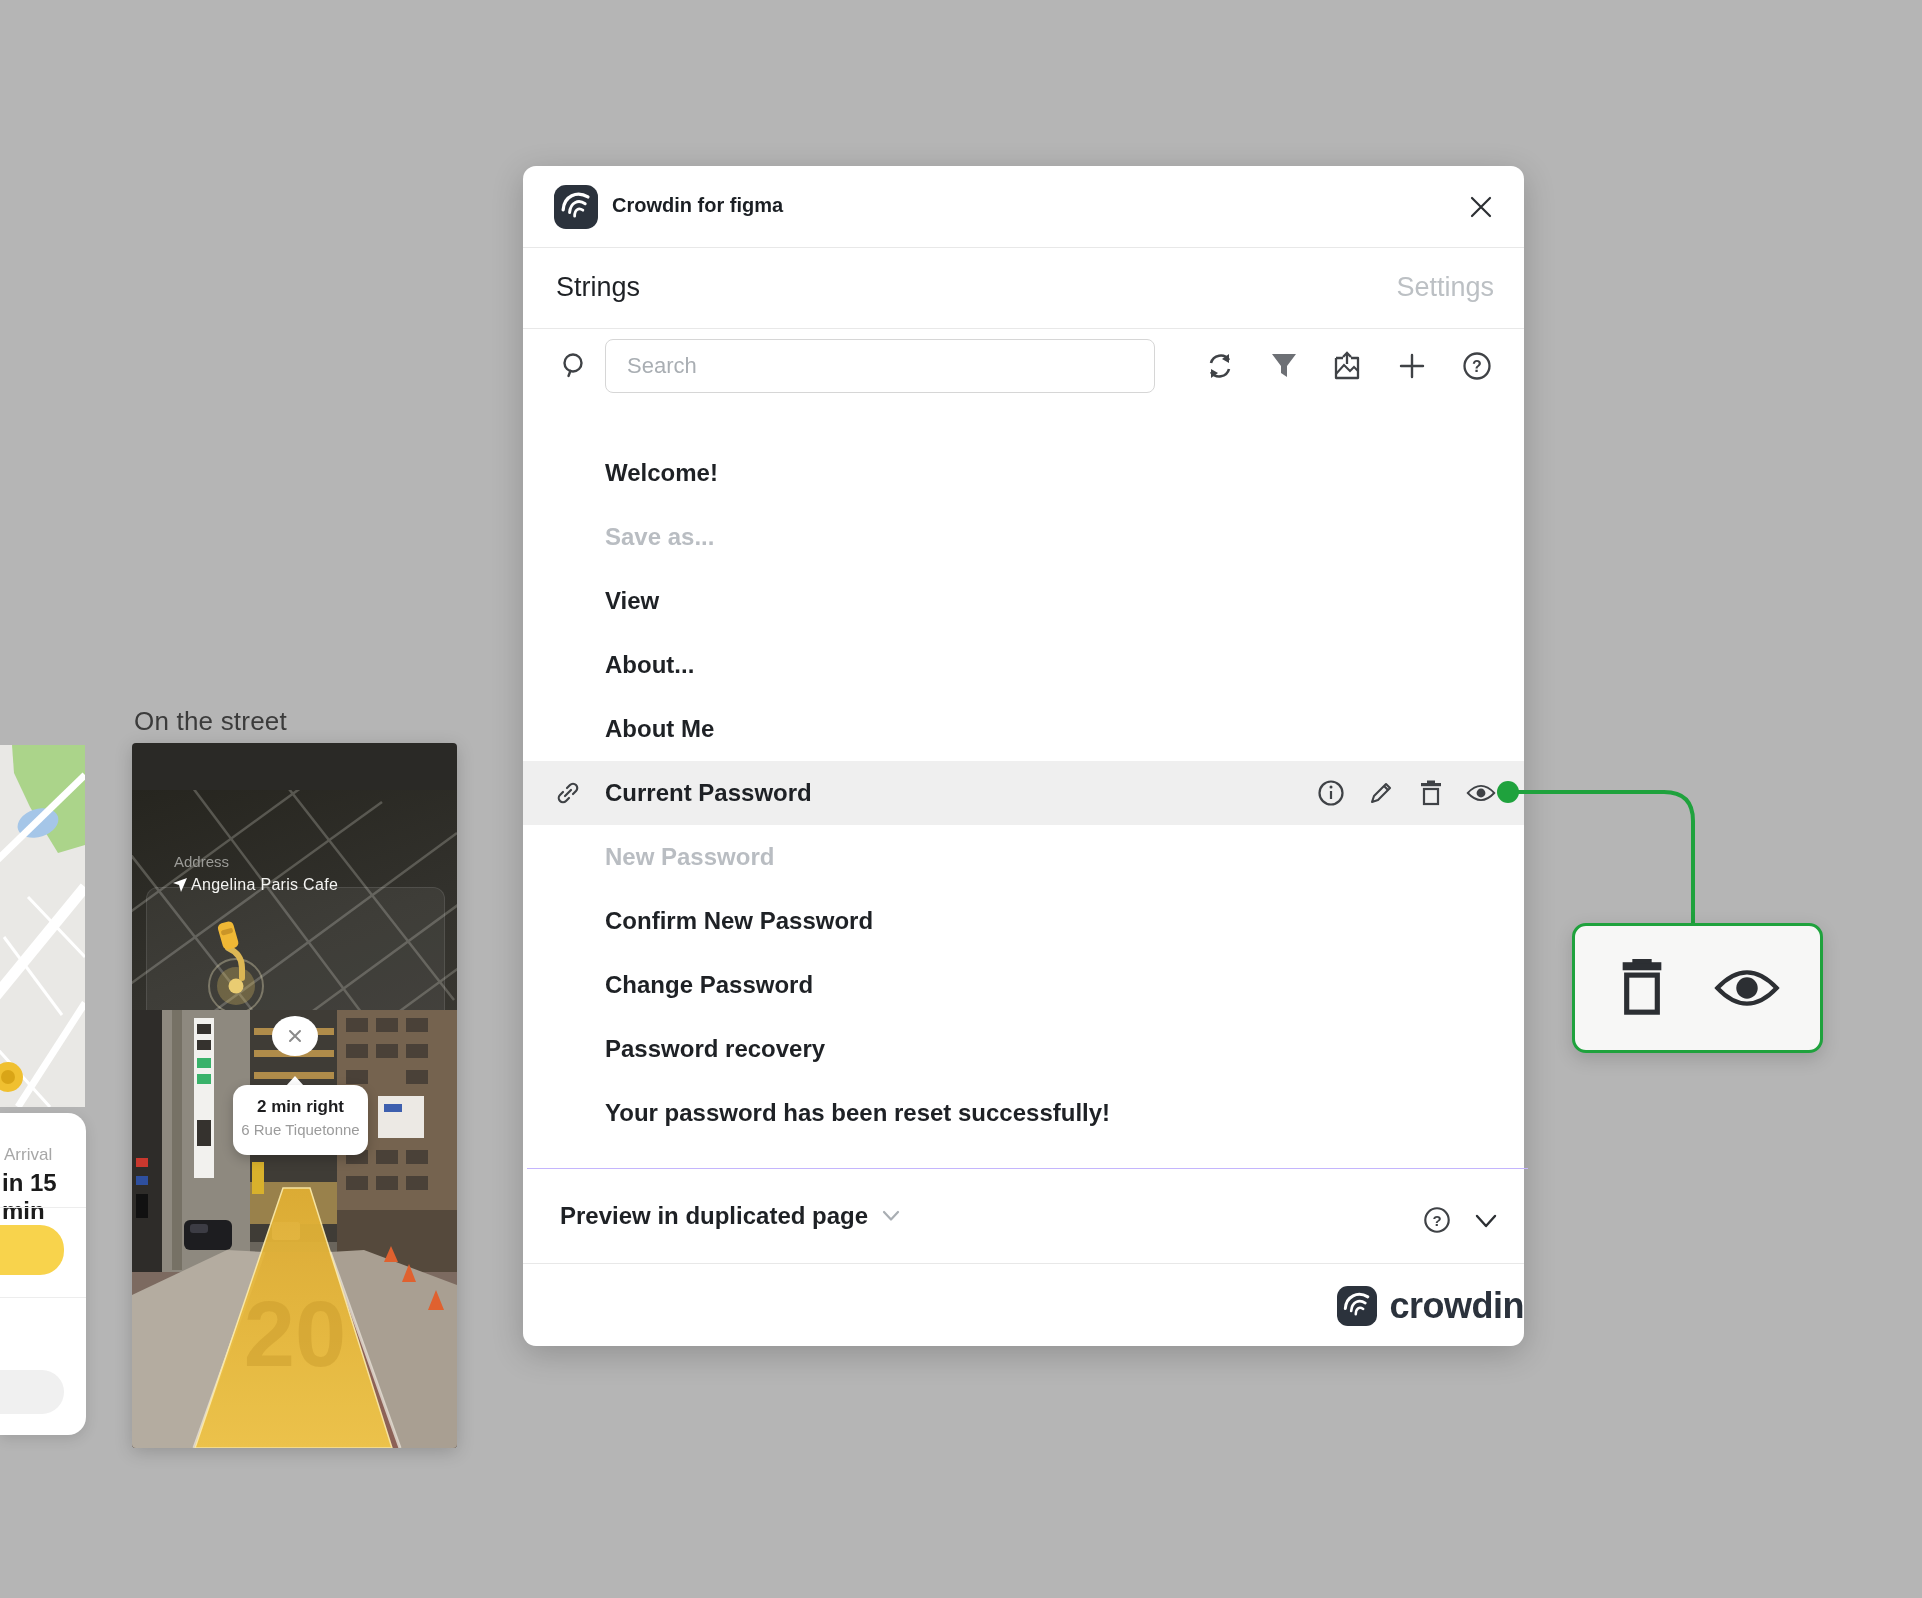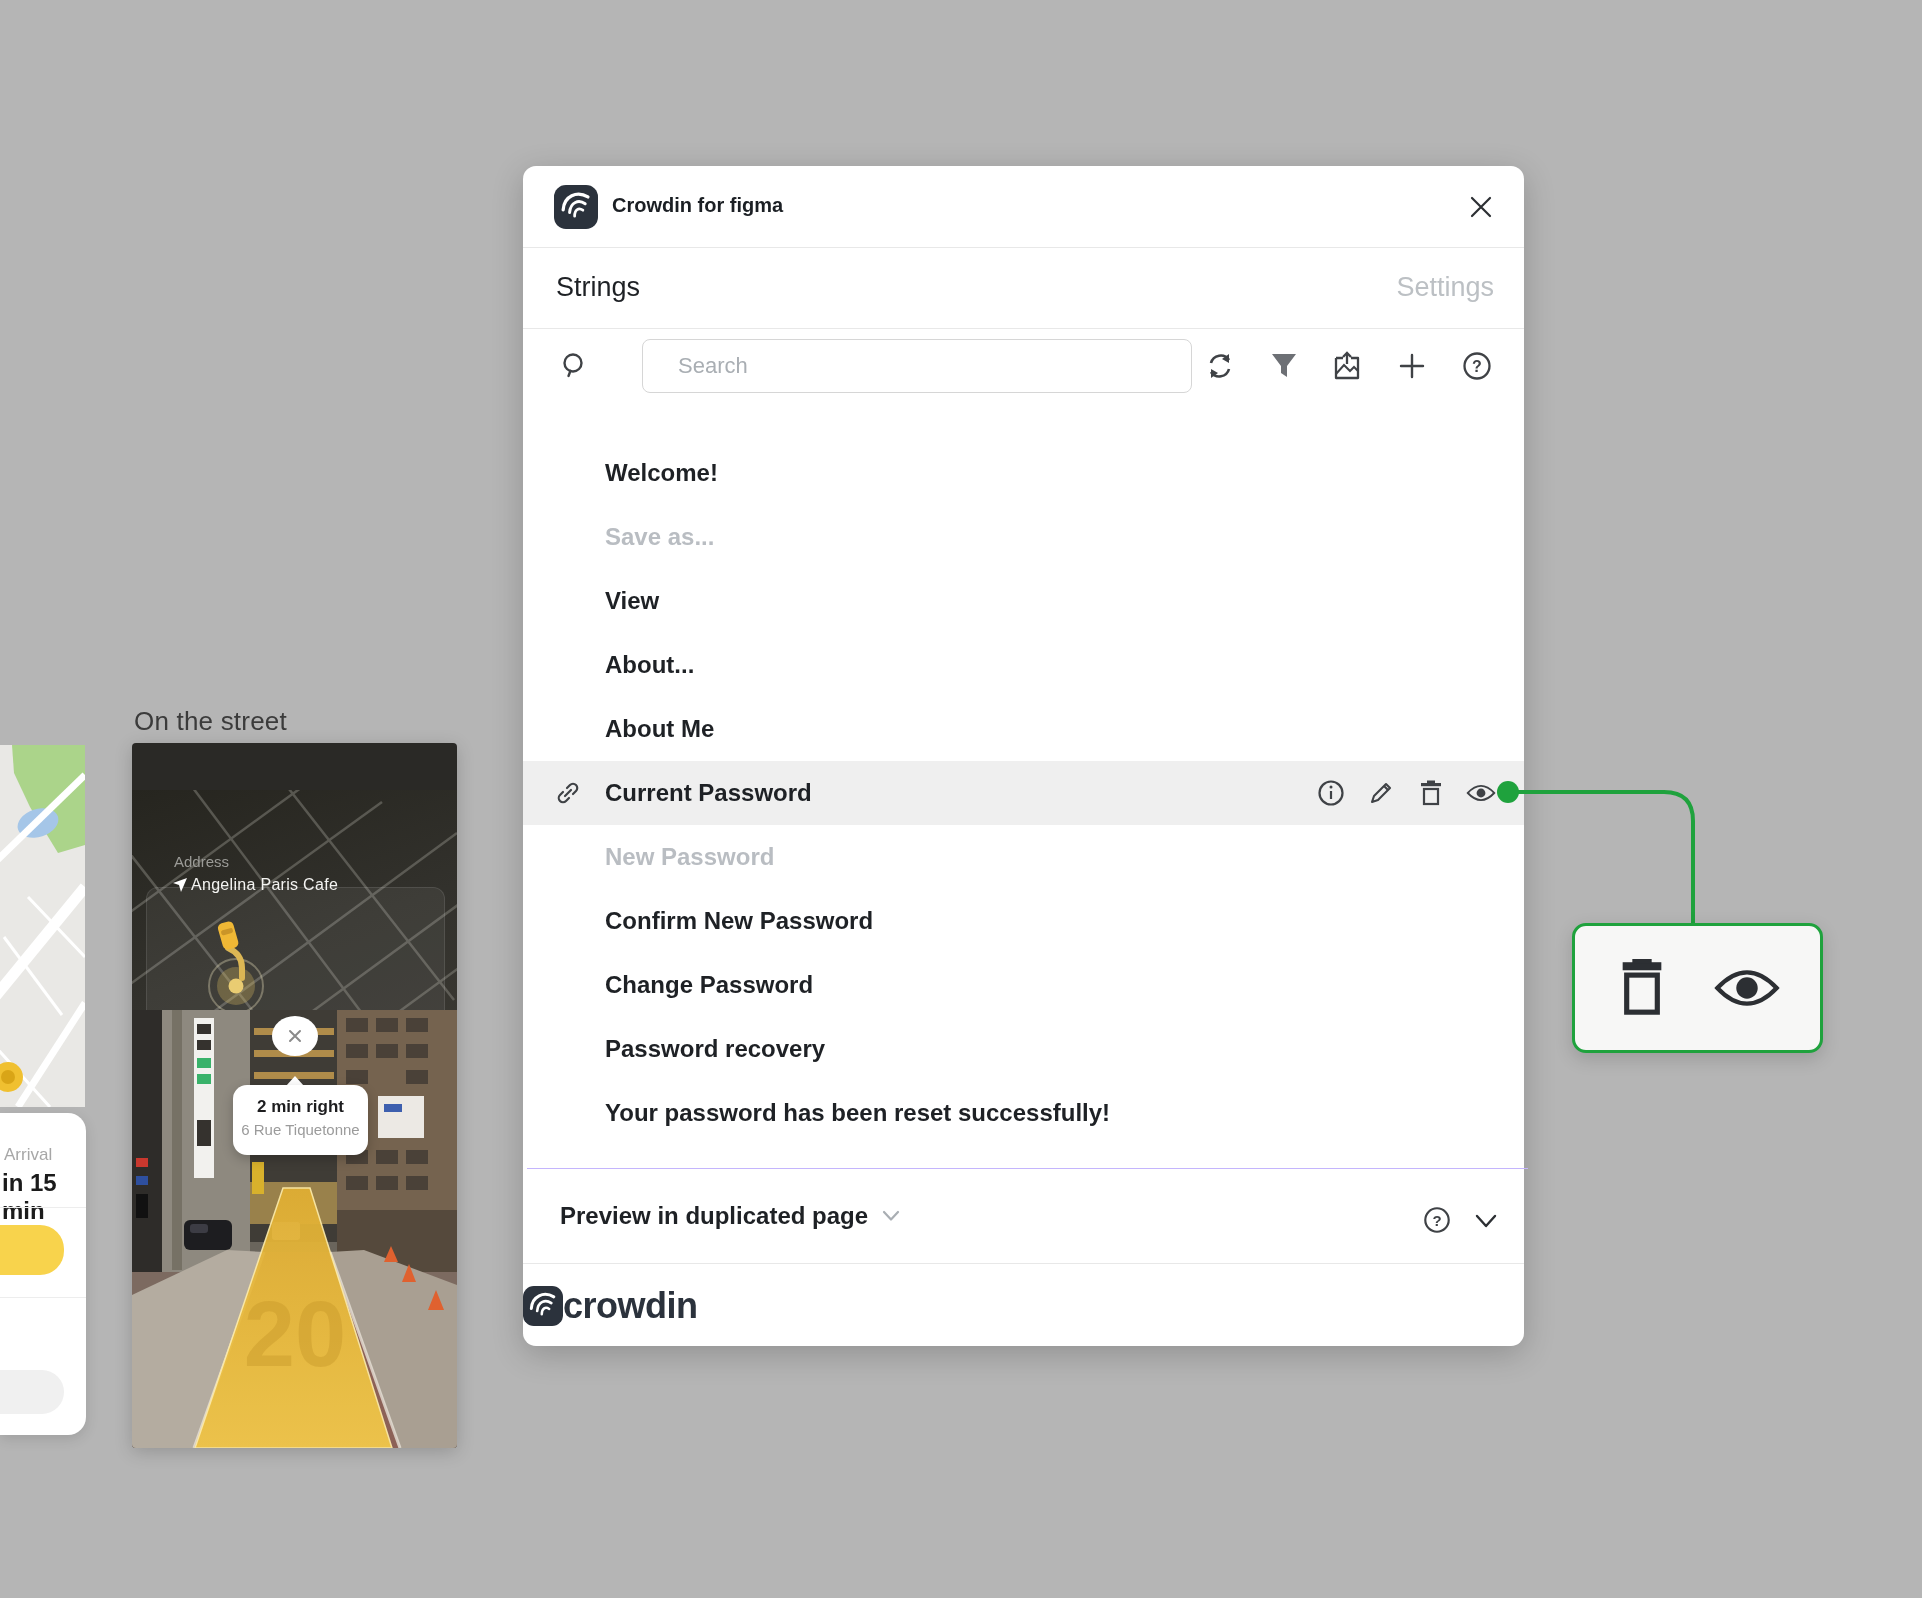--- a/index.html
+++ b/index.html
@@ -45,22 +45,22 @@
   .dlg-title{position:absolute;left:89px;top:28px;font-size:20px;font-weight:700;color:#1b1f24;}
   .dlg-close{position:absolute;right:27px;top:25px;width:32px;height:32px;cursor:pointer;}
   .dlg-tabs{position:absolute;left:0;top:82px;width:100%;height:80px;border-bottom:1px solid #e8e8e8;}
   .tab{position:absolute;top:24px;font-size:27px;}
   .tab-active{left:33px;color:#1e2125;}
   .tab-inactive{right:30px;color:#bcc0c4;}
 
   .toolbar{position:absolute;left:0;top:162px;width:100%;height:113px;}
   .search-glyph{position:absolute;left:36px;top:23px;}
   .search-input{position:absolute;left:82px;top:11px;width:550px;height:54px;border:1px solid #d6d6d6;
-    border-radius:8px;font-size:22px;color:#333;padding:0 35px;outline:none;box-sizing:border-box;
-    font-family:"Liberation Sans","DejaVu Sans",sans-serif;margin-left:37px;}
+    border-radius:8px;font-size:22px;color:#333;padding:0 21px;outline:none;box-sizing:border-box;
+    font-family:"Liberation Sans","DejaVu Sans",sans-serif;}
   .search-input::placeholder{color:#a9aeb3;}
   .tb-icon{position:absolute;top:22px;width:32px;height:32px;cursor:pointer;}
 
   .list{position:absolute;left:0;top:275px;width:100%;height:727px;overflow:hidden;}
   .row{position:relative;height:64px;width:100%;}
   .row-text{position:absolute;left:82px;top:50%;transform:translateY(-50%);
     font-size:24px;color:#1e2125;white-space:nowrap;font-weight:bold;}
   .row.muted .row-text{color:#b9bdc2;}
   .row.selected{background:#efefef;}
   .row-link{position:absolute;left:32px;top:50%;transform:translateY(-50%);}
@@ -69,21 +69,21 @@
   .act{width:30px;height:30px;margin-right:20px;cursor:pointer;}
   .act:last-child{margin-right:28px;}
 
   .bottom-bar{position:absolute;left:4px;top:1002px;width:100%;height:95px;border-top:1px solid #c4b5fd;}
   .bb-label{position:absolute;left:33px;top:33px;font-size:24px;font-weight:700;color:#1e2125;
     display:flex;align-items:center;gap:14px;cursor:pointer;}
   .bb-help{position:absolute;right:76px;top:36px;width:30px;height:30px;cursor:pointer;}
   .bb-chevron{position:absolute;right:28px;top:38px;width:28px;height:28px;cursor:pointer;}
 
   .dlg-footer{position:absolute;left:0;top:1097px;width:100%;height:83px;border-top:1px solid #e8e8e8;
-    display:flex;align-items:center;justify-content:flex-start;border-radius:0 0 13px 13px;}
+    display:flex;align-items:center;justify-content:flex-end;gap:12px;border-radius:0 0 13px 13px;}
   .brand-word{font-size:36px;font-weight:700;color:#2b323c;letter-spacing:-.5px;}
 
   
   .connector{left:0;top:0;width:1922px;height:1598px;pointer-events:none;z-index:30;}
   .tooltip{left:1572px;top:923px;width:245px;height:124px;background:#f7f7f6;z-index:31;
     border:3px solid var(--accent,#1fa23d);border-radius:14px;box-shadow:0 6px 18px rgba(0,0,0,.15);
     display:flex;align-items:center;justify-content:center;gap:46px;}
 </style>
 </head>
 <body>

